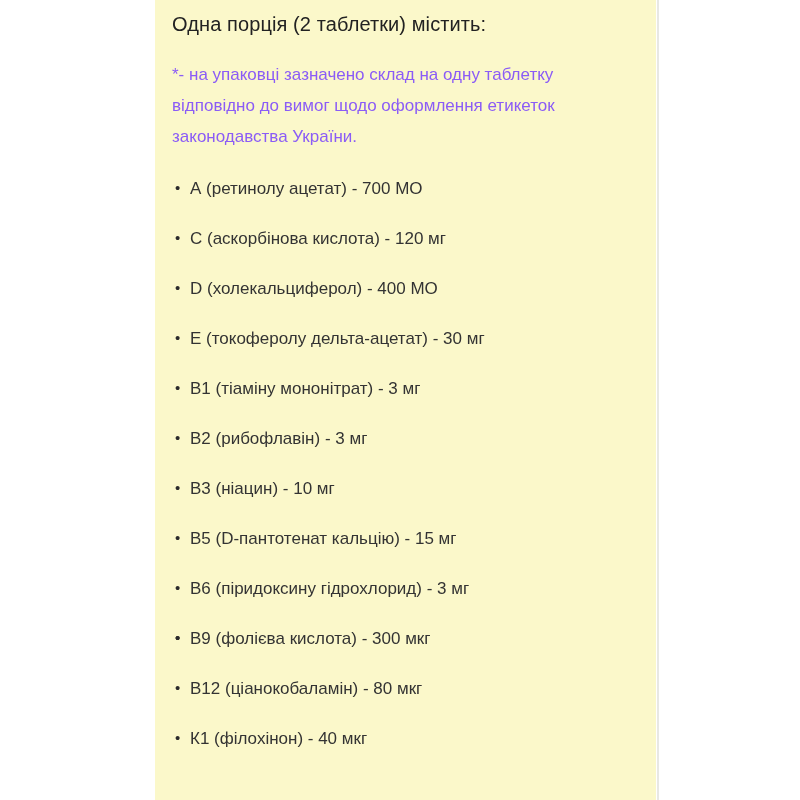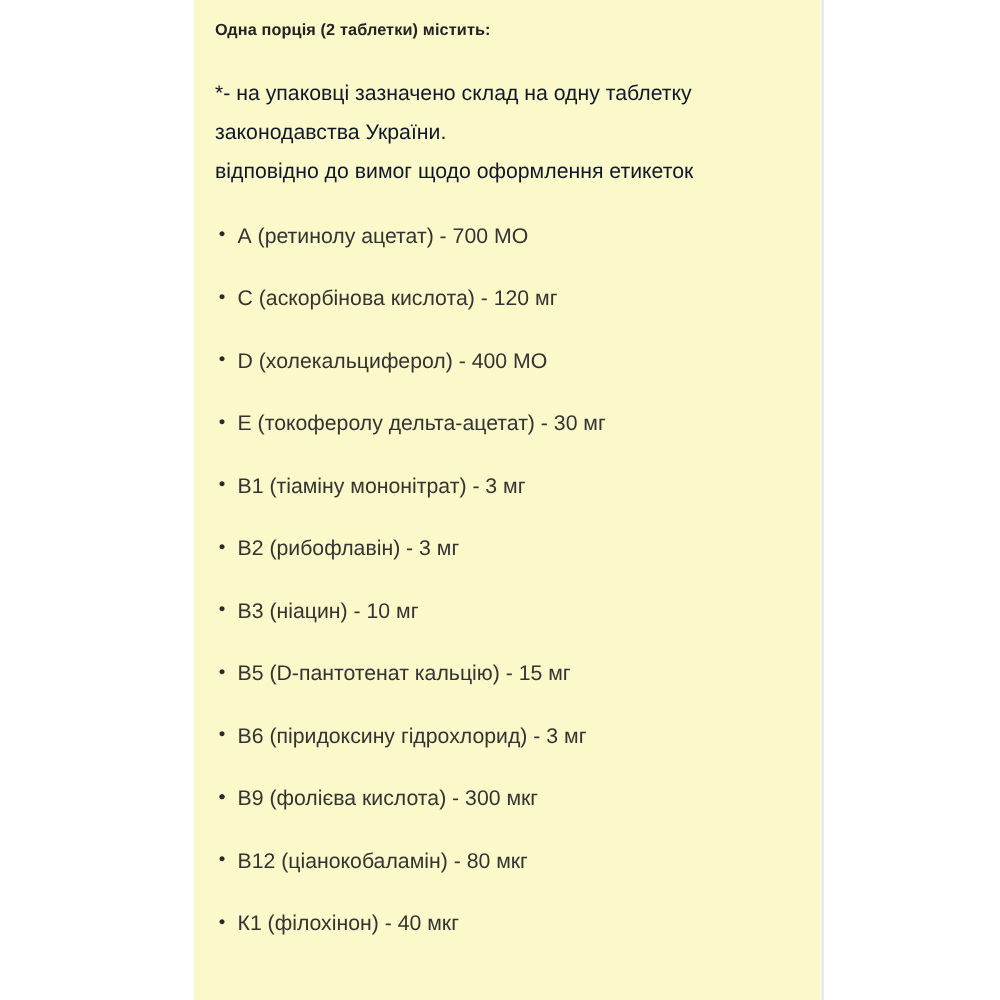--- a/index.html
+++ b/index.html
@@ -30,31 +30,31 @@
   .divider {
     position: absolute;
     left: 657px;
     top: 0;
     width: 2px;
     height: 800px;
     background: #e8e8e4;
   }
   .section-title {
     margin: 0;
-    font-size: 13px;
-    font-weight: 700;
+    font-size: 20px;
+    font-weight: 400;
     line-height: 20px;
     color: #222222;
     letter-spacing: 0.1px;
   }
   .note {
     margin-top: 25px;
     font-size: 17px;
     line-height: 31px;
-    color: #0f172a;
+    color: #8b5cf6;
   }
   ul.vitamin-list {
     list-style: none;
     margin: 27px 0 0 0;
     padding: 0 0 0 18px;
   }
   ul.vitamin-list li {
     position: relative;
     font-size: 17px;
     line-height: 20px;
@@ -73,22 +73,22 @@
 <body>
 
 <div class="page">
 
   <div class="panel">
 
     <h2 class="section-title">Одна порція (2 таблетки) містить:</h2>
 
     <div class="note">
       <div>*- на упаковці зазначено склад на одну таблетку</div>
+      <div>відповідно до вимог щодо оформлення етикеток</div>
       <div>законодавства України.</div>
-      <div>відповідно до вимог щодо оформлення етикеток</div>
     </div>
 
     <ul class="vitamin-list">
       <li><span class="bullet">•</span><span>А (ретинолу ацетат) - 700 МО</span></li>
       <li><span class="bullet">•</span><span>С (аскорбінова кислота) - 120 мг</span></li>
       <li><span class="bullet">•</span><span>D (холекальциферол) - 400 МО</span></li>
       <li><span class="bullet">•</span><span>Е (токоферолу дельта-ацетат) - 30 мг</span></li>
       <li><span class="bullet">•</span><span>В1 (тіаміну мононітрат) - 3 мг</span></li>
       <li><span class="bullet">•</span><span>В2 (рибофлавін) - 3 мг</span></li>
       <li><span class="bullet">•</span><span>В3 (ніацин) - 10 мг</span></li>

